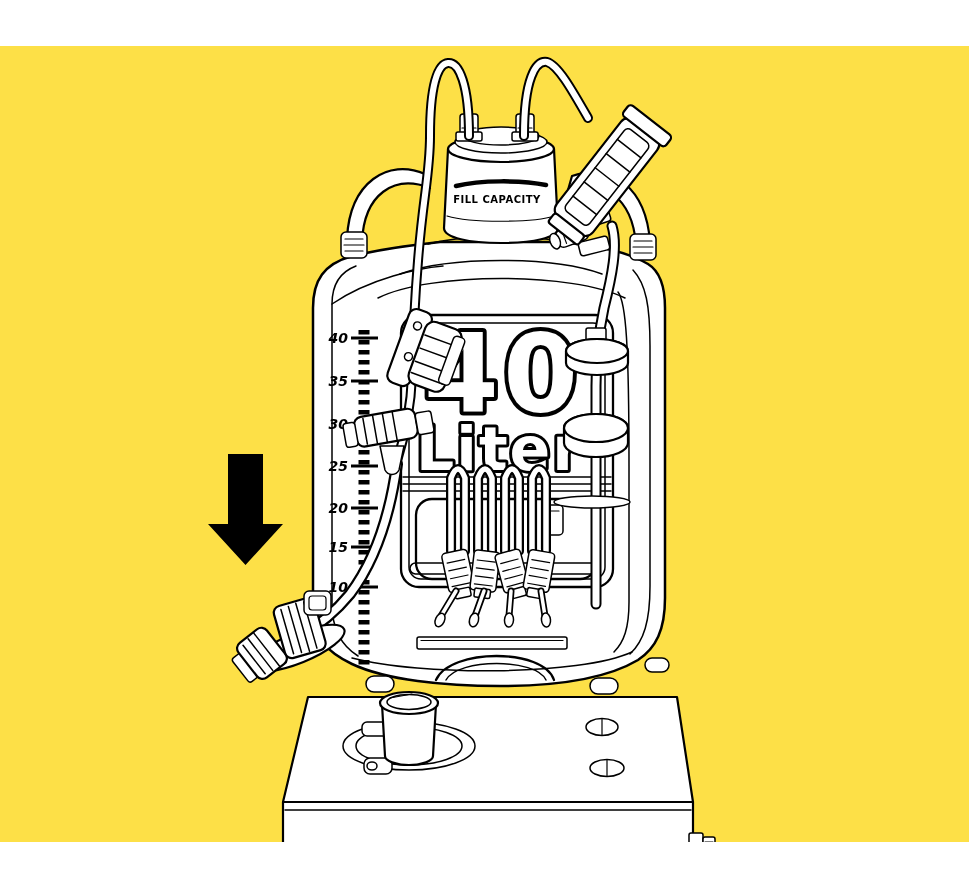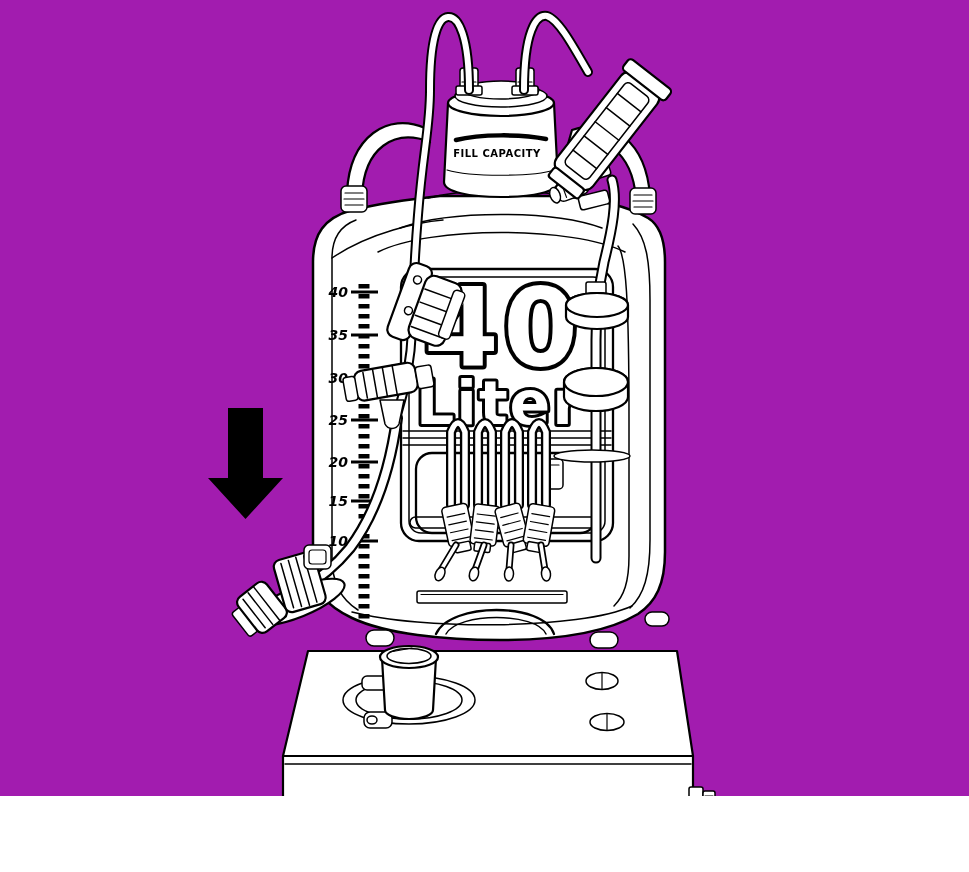--- a/index.html
+++ b/index.html
@@ -1,17 +1,17 @@
 <!DOCTYPE html>
 <html><head>
 <meta charset="utf-8">
 <style>
   html,body{margin:0;padding:0;background:#ffffff;}
-  .stage{width:969px;height:796px;position:relative;background:#a21caf;overflow:hidden;
-         font-family:"DejaVu Sans","Liberation Sans",sans-serif;}
+  .stage{width:969px;height:796px;position:relative;background:#fde047;overflow:hidden;
+         font-family:"DejaVu Sans","Liberation Sans",sans-serif;margin-top:46px;}
   svg{display:block}
   .ln  {fill:none;stroke:#000;stroke-width:2.3;stroke-linecap:round;stroke-linejoin:round;}
   .ln1 {fill:none;stroke:#000;stroke-width:1.5;stroke-linecap:round;stroke-linejoin:round;}
   .ln2 {fill:none;stroke:#000;stroke-width:1.2;stroke-linecap:round;stroke-linejoin:round;}
   .fw  {fill:#fff;stroke:#000;stroke-width:2.2;stroke-linejoin:round;}
   .fw1 {fill:#fff;stroke:#000;stroke-width:1.5;stroke-linejoin:round;}
   .tubeB{fill:none;stroke:#000;stroke-linecap:round;stroke-linejoin:round;}
   .tubeW{fill:none;stroke:#fff;stroke-linecap:round;stroke-linejoin:round;}
   .bigtxt{font-family:"DejaVu Sans","Liberation Sans",sans-serif;font-weight:bold;
           fill:#fff;stroke:#000;paint-order:stroke;stroke-linejoin:round;}

